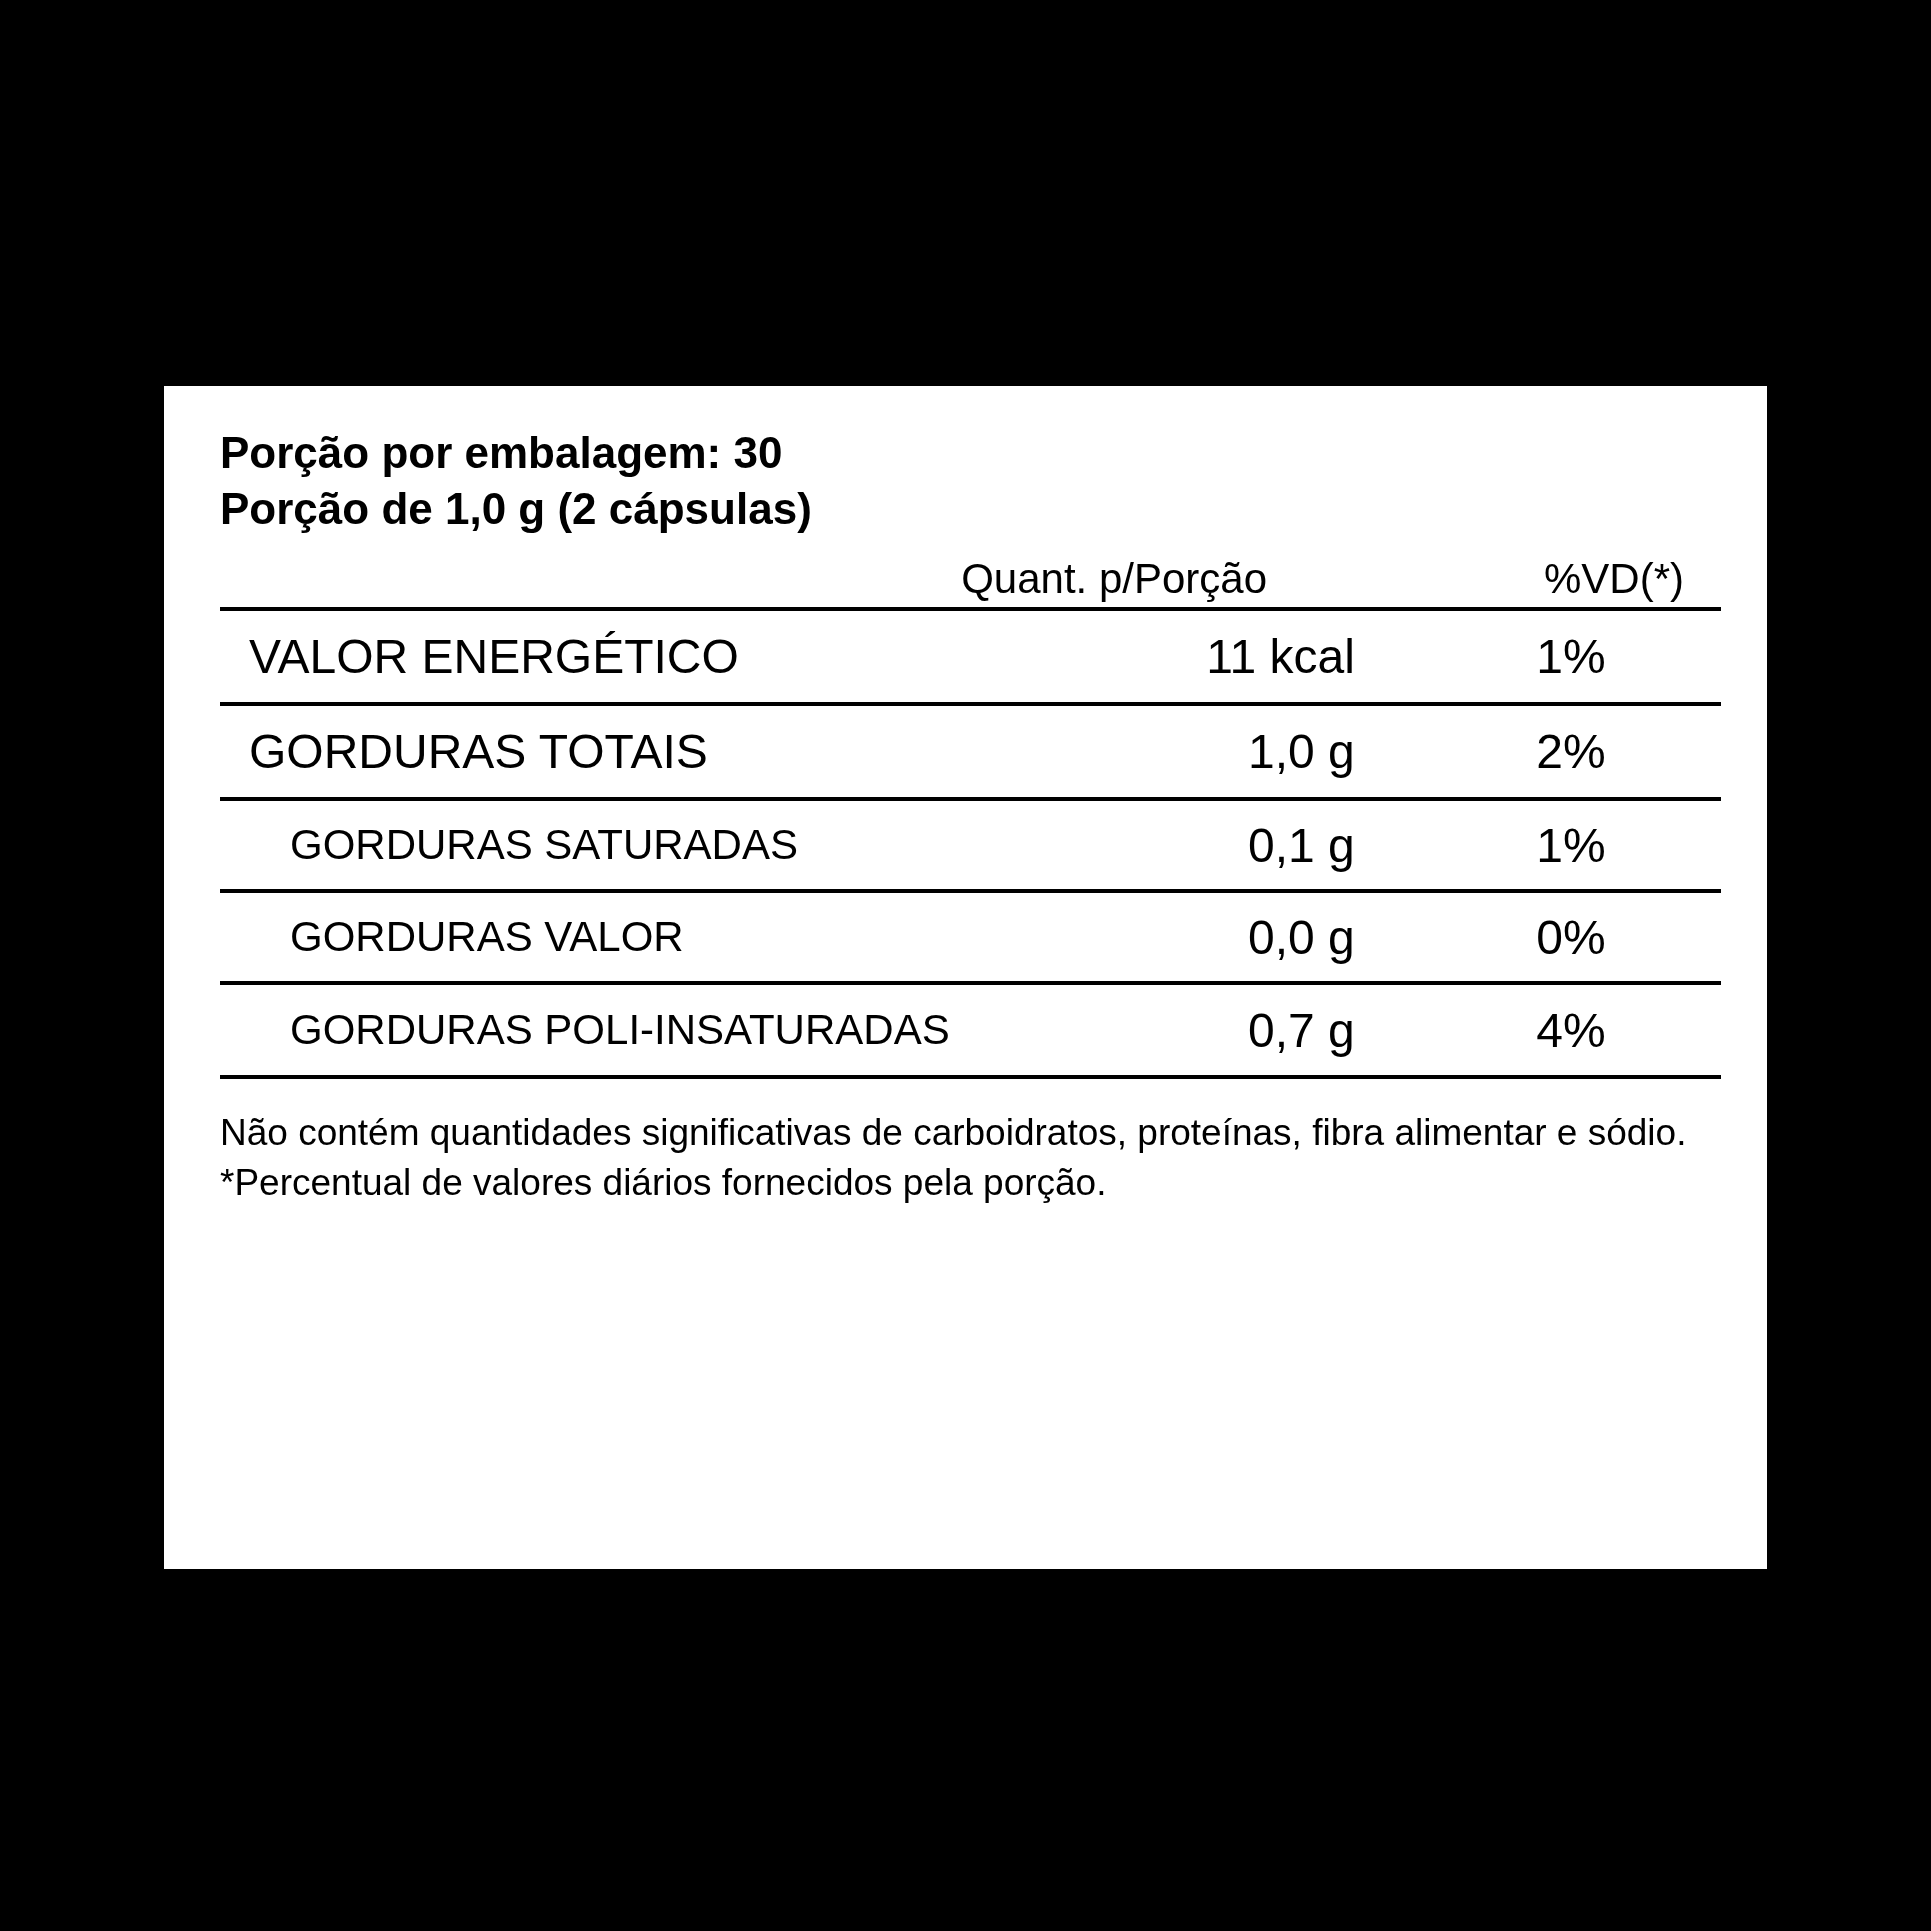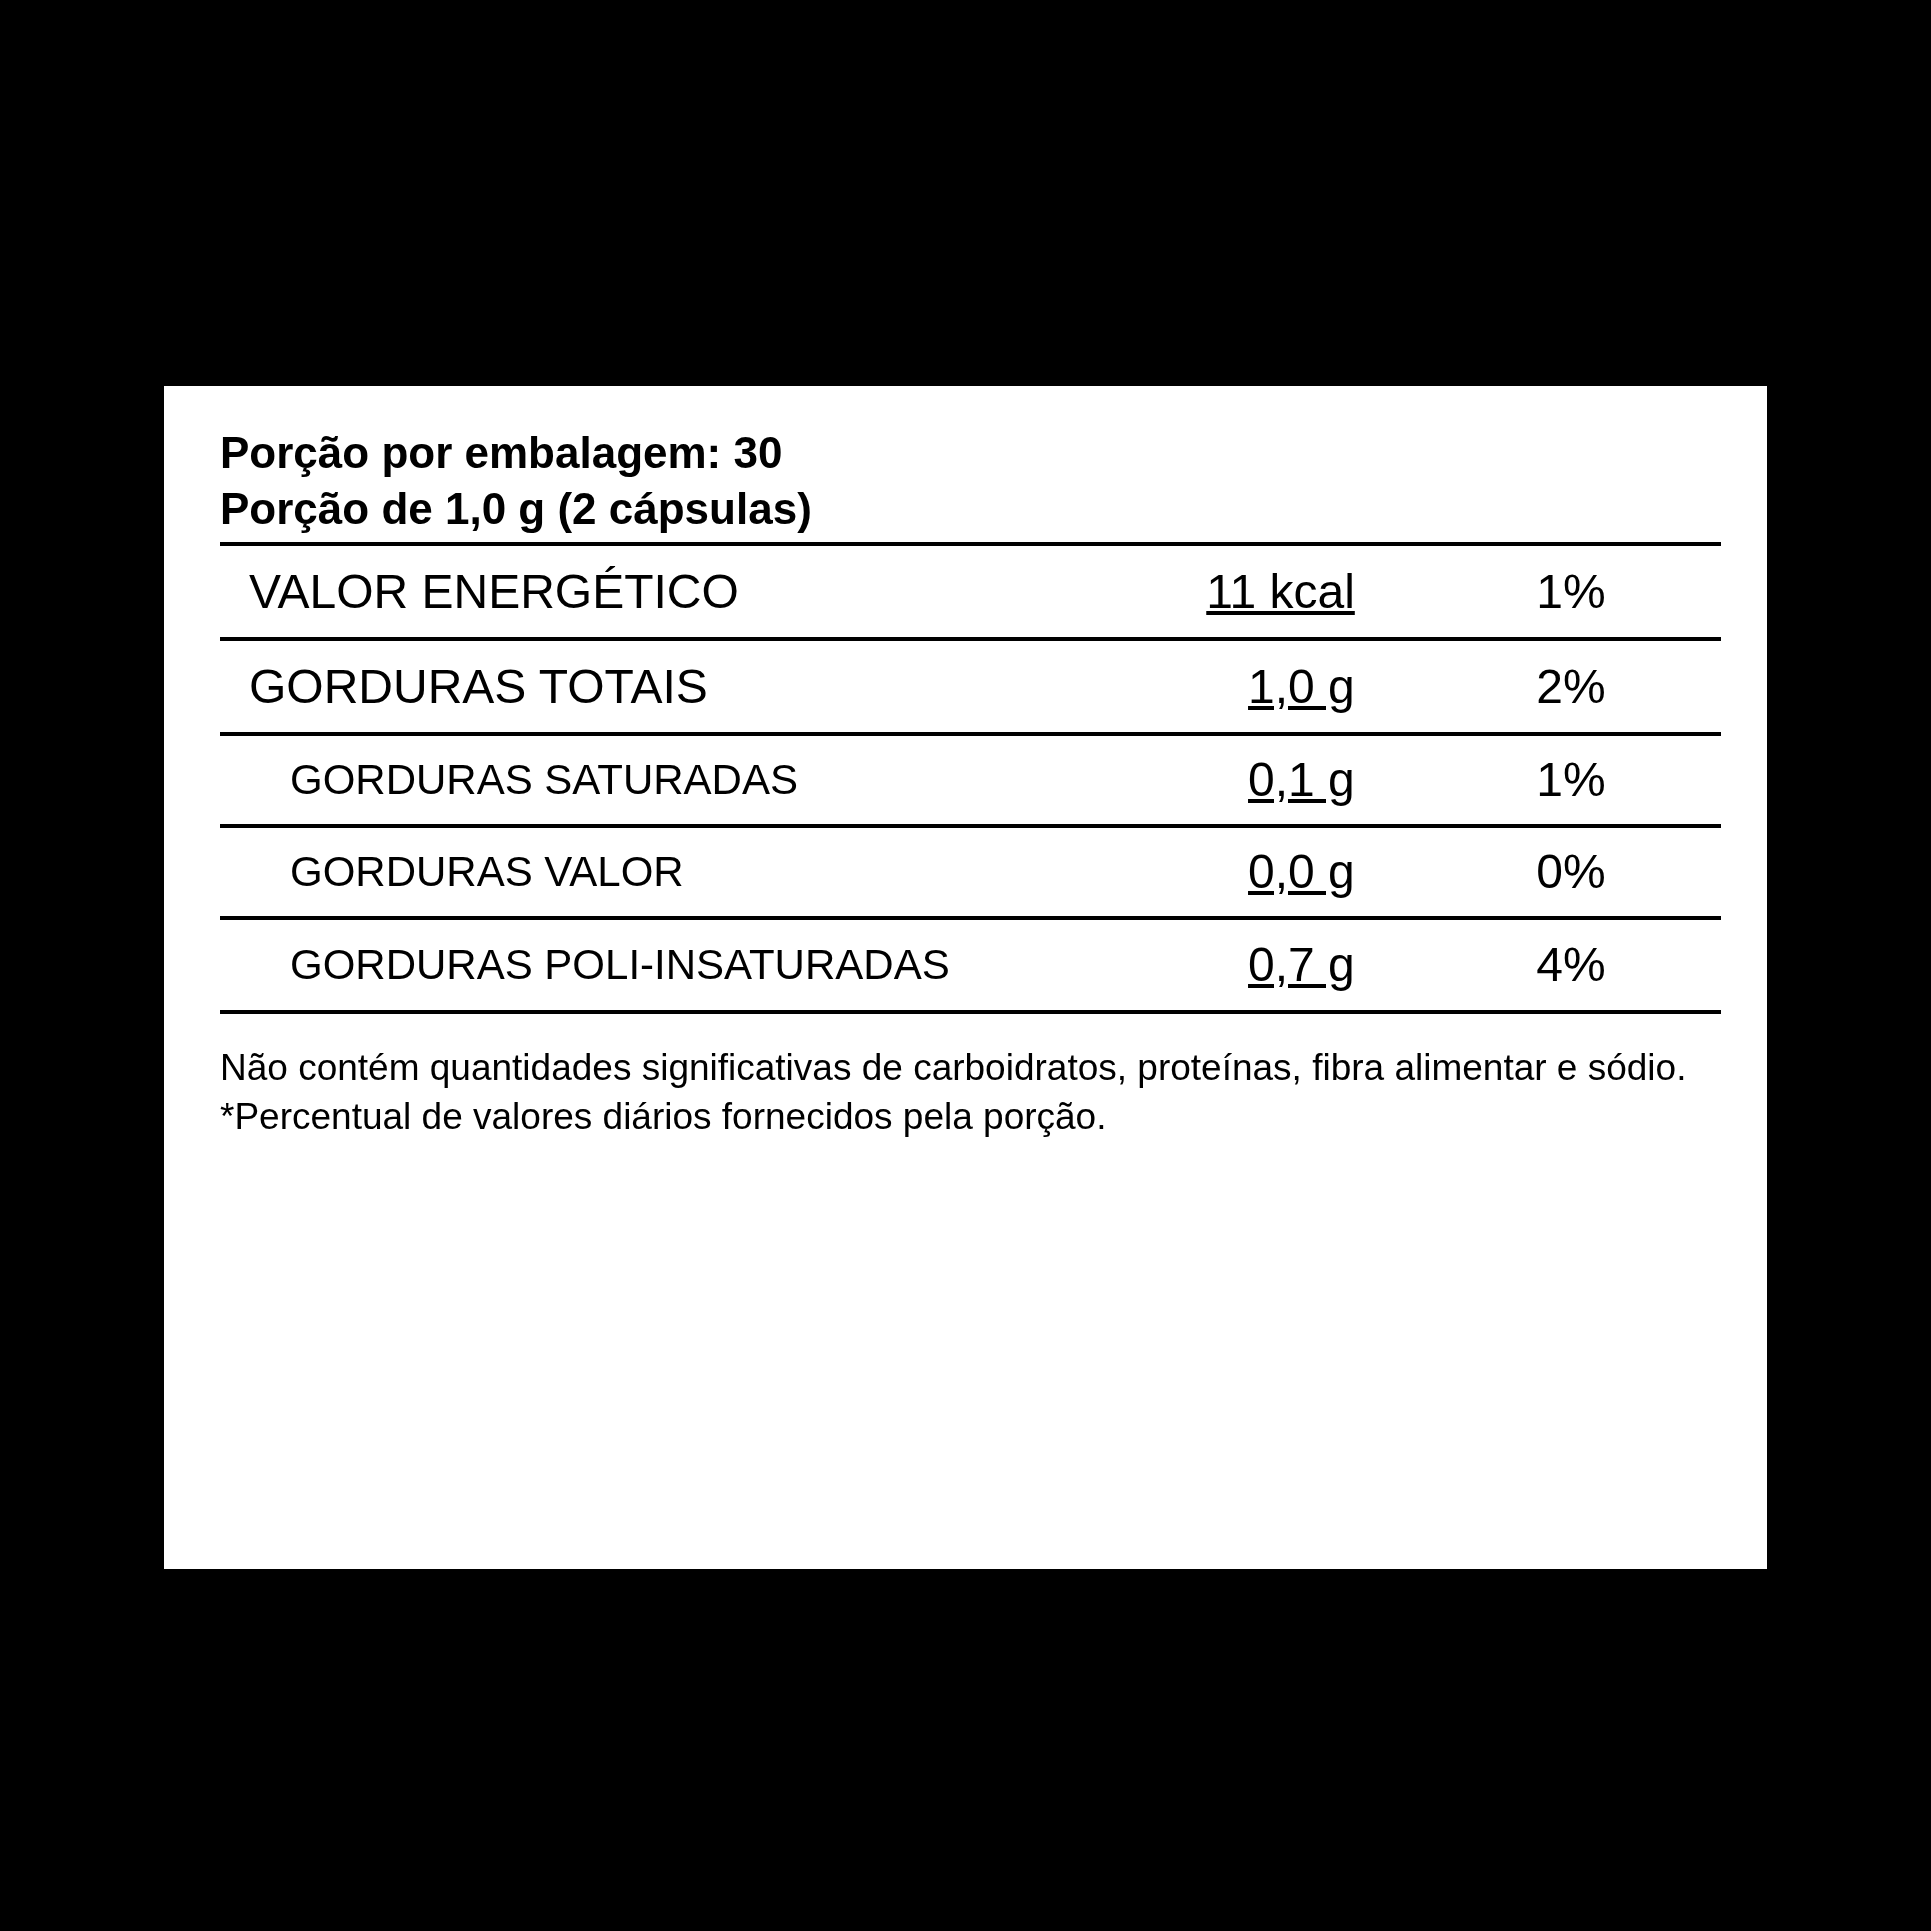--- a/index.html
+++ b/index.html
@@ -82,21 +82,21 @@
 
   table.nutri td {
     border-top: 4.8px solid #000;
     padding: 0;
     vertical-align: middle;
     font-family: "Liberation Sans", sans-serif;
     color: #000;
   }
 
   .c-name { width: 52%; }
-  .c-qty  { width: 28%; text-align: right; padding-right: 66px !important; text-decoration: underline; }
+  .c-qty  { width: 28%; text-align: right; padding-right: 66px !important; }
   .c-vd   { width: 20%; text-align: center; }
 
   .row-main .c-name {
     font-size: 48px;
     padding-left: 29px !important;
     height: 95px;
   }
   .row-sub .c-name {
     font-size: 42px;
     padding-left: 70px !important;
@@ -128,20 +128,24 @@
 
 <div id="page">
 
   <div class="label-panel">
     <div class="label-inner">
 
 
       <div class="serving-line">Porção por embalagem: 30</div>
       <div class="serving-line">Porção de 1,0 g (2 cápsulas)</div>
 
+      <div class="col-head-row">
+        <span class="col-head qty">Quant. p/Porção</span>
+        <span class="col-head vd">%VD(*)</span>
+      </div>
 
       <table class="nutri">
         <tbody>
           <tr class="row-main">
             <td class="c-name">VALOR ENERGÉTICO</td>
             <td class="c-qty">11 kcal</td>
             <td class="c-vd">1%</td>
           </tr>
           <tr class="row-main">
             <td class="c-name">GORDURAS TOTAIS</td>

